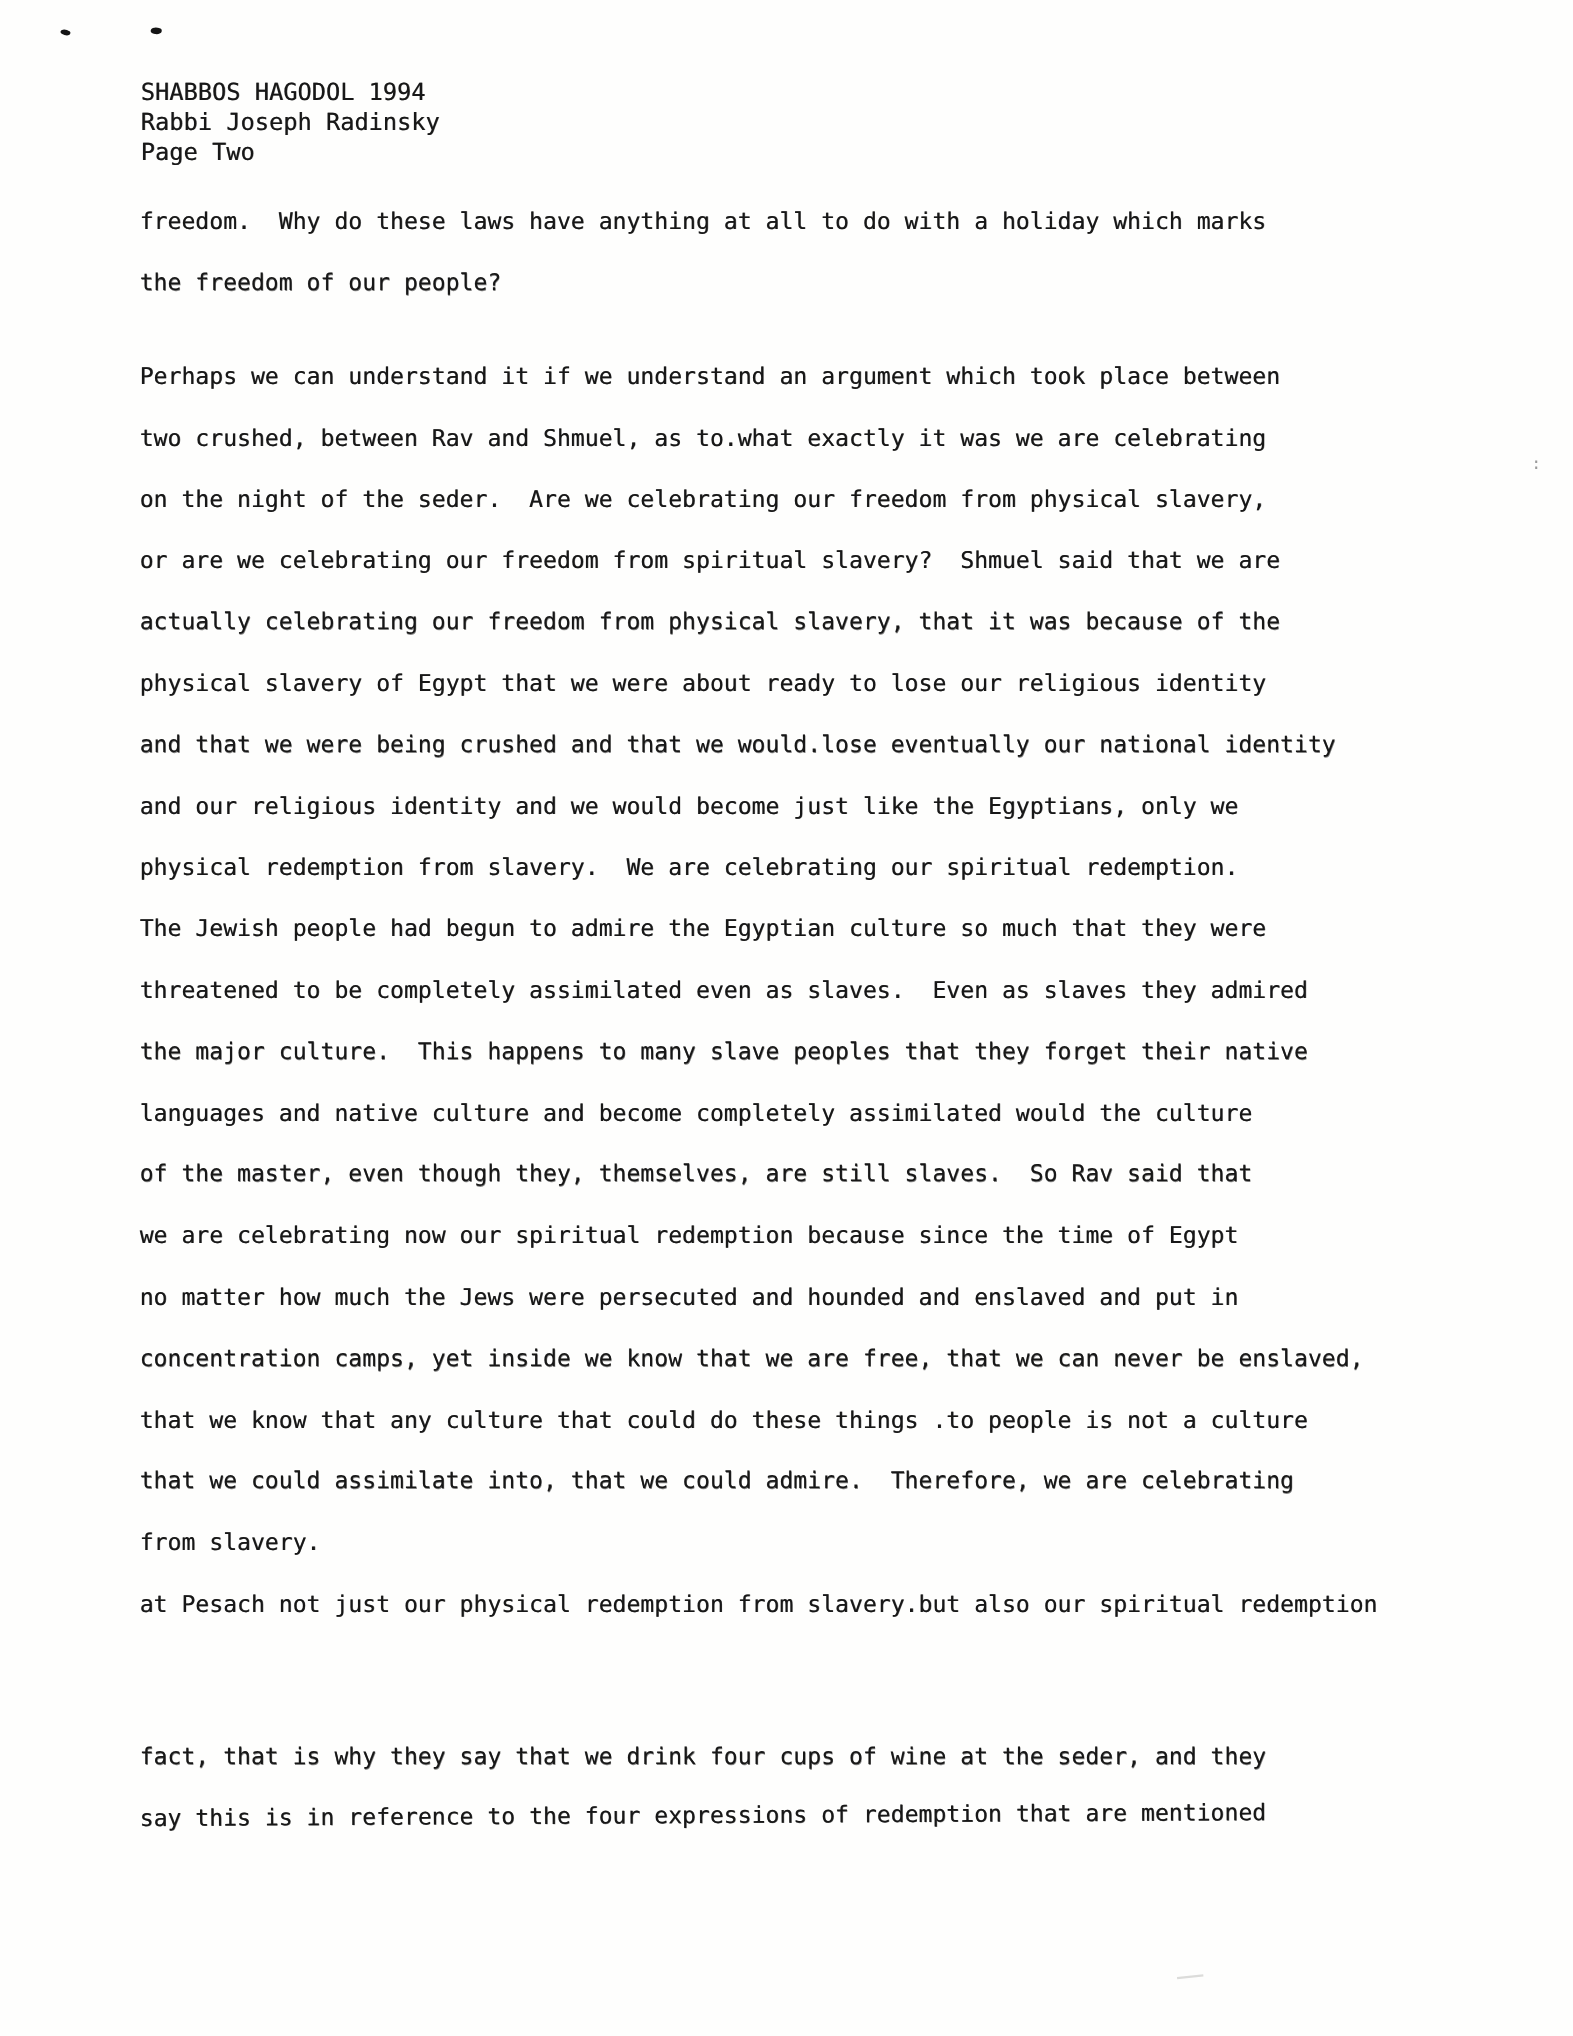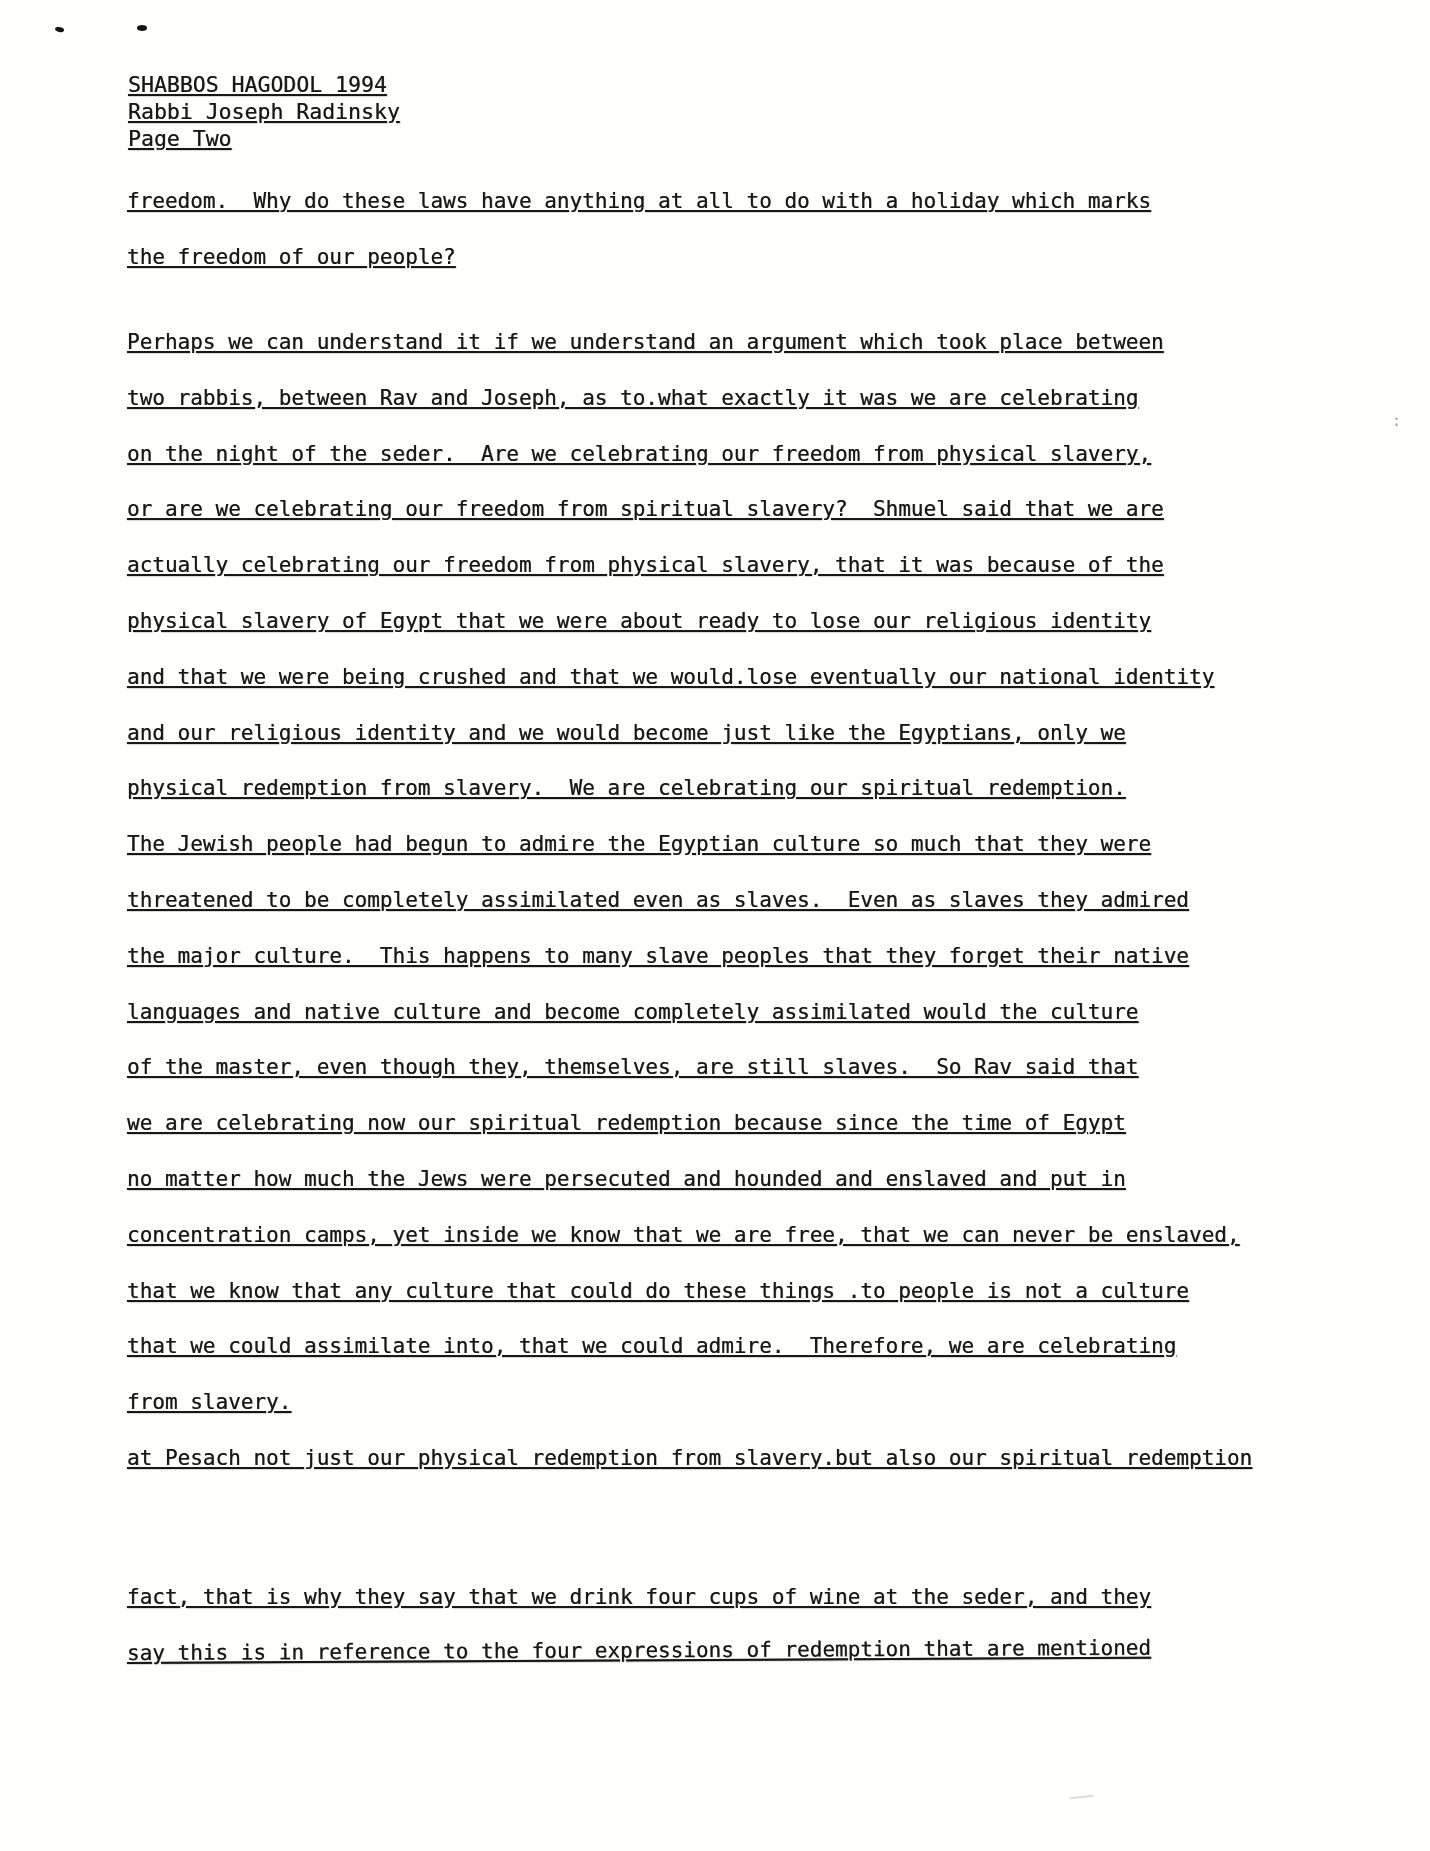--- a/index.html
+++ b/index.html
@@ -8,21 +8,20 @@
     width: 1430px;
     height: 1851px;
     background: #fefefdff;
     overflow: hidden;
     font-family: "DejaVu Sans Mono", "Liberation Mono", monospace;
     color: #171717;
   }
   
   .typed {
     text-shadow: 0.4px 0.3px 0 rgba(25,25,25,0.55), -0.2px 0 0 rgba(25,25,25,0.25);
-    text-decoration: underline;
     -webkit-font-smoothing: antialiased;
   }
   .header {
     position: absolute;
     left: 128px;
     top: 71px;
     font-size: 21.5px;
     line-height: 27px;
   }
   .para {
@@ -78,21 +77,21 @@
       <div class="line">Page Two</div>
     </div>
 
   <div class="para p1 typed">
       <div class="line">freedom.  Why do these laws have anything at all to do with a holiday which marks</div>
       <div class="line">the freedom of our people?</div>
     </div>
 
   <div class="para p2 typed">
       <div class="line">Perhaps we can understand it if we understand an argument which took place between</div>
-      <div class="line">two rabbis, between Rav and Joseph, as to.what exactly it was we are celebrating</div>
+      <div class="line">two crushed, between Rav and Shmuel, as to.what exactly it was we are celebrating</div>
       <div class="line">on the night of the seder.  Are we celebrating our freedom from physical slavery,</div>
       <div class="line">or are we celebrating our freedom from spiritual slavery?  Shmuel said that we are</div>
       <div class="line">actually celebrating our freedom from physical slavery, that it was because of the</div>
       <div class="line">physical slavery of Egypt that we were about ready to lose our religious identity</div>
       <div class="line">and that we were being crushed and that we would.lose eventually our national identity</div>
       <div class="line">and our religious identity and we would become just like the Egyptians, only we</div>
       <div class="line">physical redemption from slavery.  We are celebrating our spiritual redemption.</div>
       <div class="line">The Jewish people had begun to admire the Egyptian culture so much that they were</div>
       <div class="line">threatened to be completely assimilated even as slaves.  Even as slaves they admired</div>
       <div class="line">the major culture.  This happens to many slave peoples that they forget their native</div>

